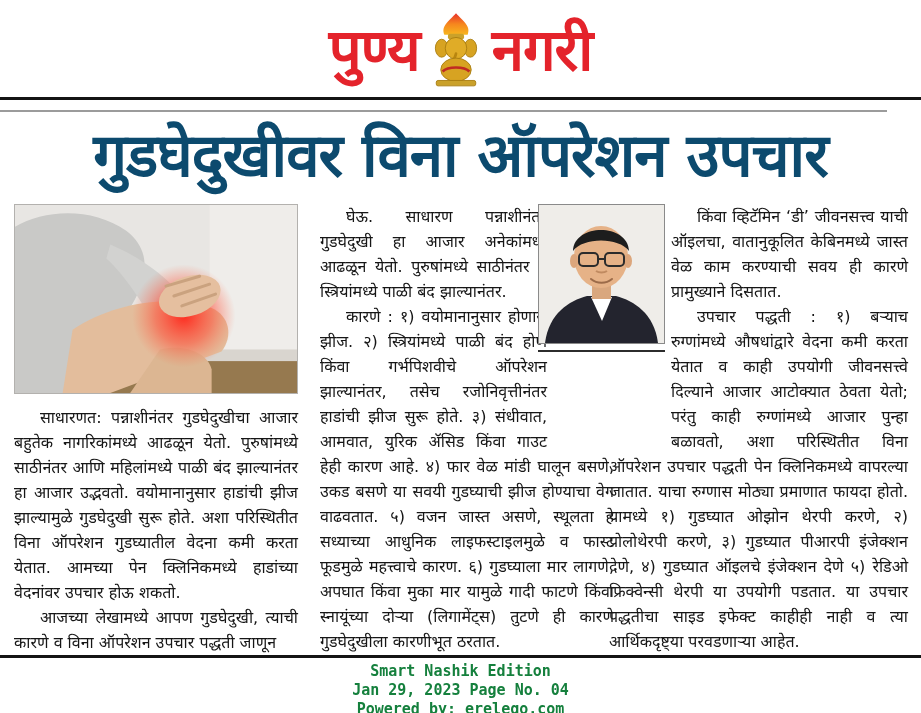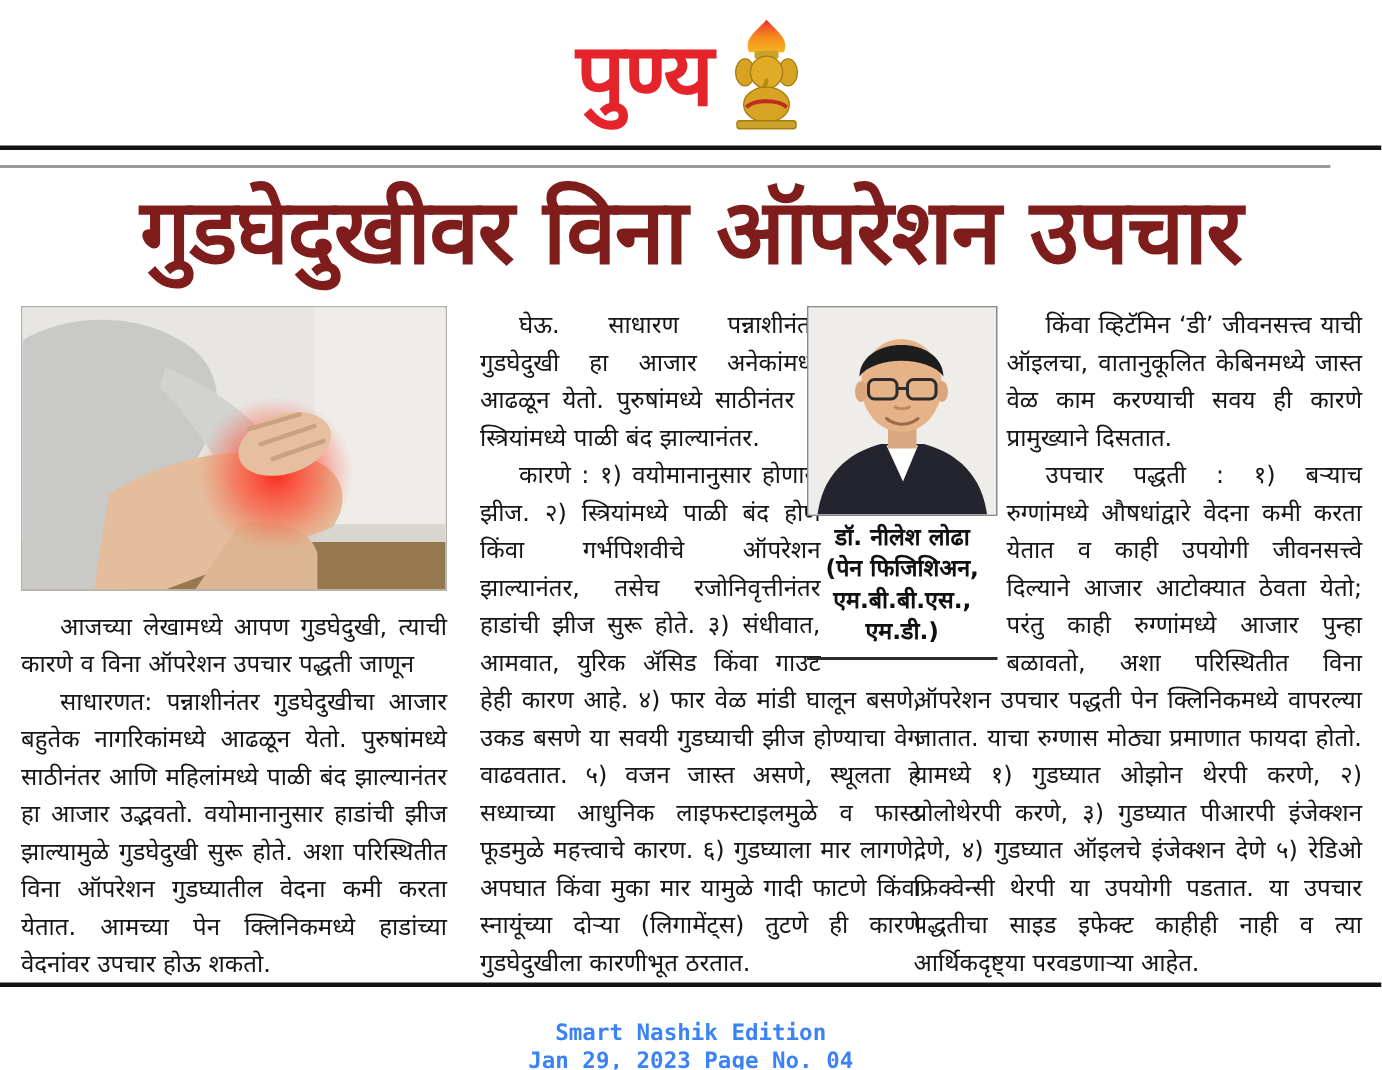--- a/index.html
+++ b/index.html
@@ -10,21 +10,21 @@
   
   .masthead{position:absolute;top:4px;left:0;width:921px;height:92px;
     display:flex;align-items:center;justify-content:center;gap:10px;}
   .masthead-word{color:#e4232b;font-weight:bold;font-size:58px;line-height:92px;
     letter-spacing:-1px;}
   .ganesha{width:52px;height:80px;display:block;}
   .rule-black{position:absolute;top:97px;left:0;width:921px;height:3px;background:#141414;}
   .rule-gray{position:absolute;top:110px;left:0;width:887px;height:2px;background:#9b9b9b;}
   
   .headline{position:absolute;top:112px;left:0;width:921px;height:88px;
-    text-align:center;font-size:60px;font-weight:bold;color:#7f1d1d;
+    text-align:center;font-size:60px;font-weight:bold;color:#0c4a6e;
     letter-spacing:-1px;line-height:86px;white-space:nowrap;}
   
   .col{position:absolute;top:204px;font-size:16px;line-height:25px;
     text-align:justify;color:#161616;}
   .col p{margin:0;text-indent:26px;}
   .col1{left:14px;width:284px;}
   .col2{left:320px;width:294px;}
   .col3{left:609px;width:299px;}
   .lead{font-weight:normal;}
   .spacer-right{float:right;width:67px;height:226px;}
@@ -35,21 +35,21 @@
   .doctor-box{position:absolute;left:538px;top:204px;width:127px;}
   .doctor-photo{width:125px;height:138px;border:1px solid #8a8a8a;background:#f1efec;}
   .doctor-photo svg{display:block;width:100%;height:100%;}
   .doctor-caption{font-weight:bold;text-align:center;font-size:15.5px;
     line-height:21px;color:#101010;margin-top:4px;}
   .doctor-rule{border-bottom:2px solid #2c2c2c;margin-top:6px;}
   
   .footer{position:absolute;top:655px;left:0;width:921px;height:58px;
     border-top:3px solid #141414;background:#fff;text-align:center;
     font-family:"DejaVu Sans Mono",monospace;font-weight:bold;font-size:15px;
-    line-height:19px;padding-top:21px;box-sizing:border-box;color:#3b82f6;}
+    line-height:19px;padding-top:4px;box-sizing:border-box;color:#15803d;}
 </style>
 </head>
 <body>
 
 <div class="masthead">
   <span class="masthead-word">पुण्य</span>
   <svg class="ganesha" viewBox="0 0 58 84" xmlns="http://www.w3.org/2000/svg">
     <defs>
       <linearGradient id="fl" x1="0" y1="0" x2="0" y2="1">
         <stop offset="0" stop-color="#e8312a"></stop>
@@ -60,20 +60,21 @@
     <path d="M29,1 C37,10 46,15 42,25 L16,25 C12,15 21,10 29,1 Z" fill="url(#fl)"></path>
     <rect x="20" y="24" width="18" height="6" rx="2" fill="#caa12a"></rect>
     <ellipse cx="13" cy="40" rx="7" ry="10" fill="#d7a322" stroke="#a87c10" stroke-width="1"></ellipse>
     <ellipse cx="45" cy="40" rx="7" ry="10" fill="#d7a322" stroke="#a87c10" stroke-width="1"></ellipse>
     <circle cx="29" cy="40" r="12" fill="#e0ac27" stroke="#a87c10" stroke-width="1"></circle>
     <path d="M29,46 C28,54 22,55 20,60 C23,62 27,61 29,58" fill="none" stroke="#b9860f" stroke-width="3" stroke-linecap="round"></path>
     <ellipse cx="29" cy="64" rx="17" ry="13" fill="#d7a322" stroke="#a87c10" stroke-width="1"></ellipse>
     <path d="M14,66 C20,60 38,60 44,66" fill="none" stroke="#c02b22" stroke-width="3"></path>
     <rect x="7" y="76" width="44" height="6" rx="2" fill="#caa12a" stroke="#a87c10" stroke-width="1"></rect>
   </svg>
+  <span class="masthead-word">नगरी</span>
 </div>
 <div class="rule-black"></div>
 <div class="rule-gray"></div>
 
 <div class="headline">गुडघेदुखीवर विना ऑपरेशन उपचार</div>
 
 <div class="col col1">
   <div class="knee-figure">
     <svg viewBox="0 0 284 190" preserveAspectRatio="none" xmlns="http://www.w3.org/2000/svg">
       <defs>
@@ -90,22 +91,22 @@
       <path d="M0,190 L120,158 L284,158 L284,190 Z" fill="#96794f"></path>
       <path d="M0,190 L0,22 C30,4 78,2 112,26 C146,52 128,92 100,126 L70,190 Z" fill="#c9c9c7"></path>
       <path d="M96,40 C138,58 170,86 182,116 L150,138 C132,104 112,72 92,54 Z" fill="#d2d2d0"></path>
       <path d="M58,126 C100,98 158,90 198,104 C216,112 220,132 208,148 L96,190 L48,190 Z" fill="#e3bd9c"></path>
       <path d="M146,146 C172,140 194,150 198,166 L198,190 L116,190 Z" fill="#dcb692"></path>
       <circle cx="170" cy="112" r="52" fill="url(#kg)"></circle>
       <ellipse cx="176" cy="92" rx="32" ry="20" fill="#e5bf9f" transform="rotate(-18 176 92)"></ellipse>
       <path d="M152,82 L186,72 M160,92 L196,80 M168,102 L202,90" stroke="#caa27f" stroke-width="3" fill="none" stroke-linecap="round"></path>
     </svg>
   </div>
+  <p><span class="lead">साधारणत:</span><span> पन्नाशीनंतर गुडघेदुखीचा आजार बहुतेक नागरिकांमध्ये आढळून येतो. पुरुषांमध्ये साठीनंतर आणि महिलांमध्ये पाळी बंद झाल्यानंतर हा आजार उद्भवतो. वयोमानानुसार हाडांची झीज झाल्यामुळे गुडघेदुखी सुरू होते. अशा परिस्थितीत विना ऑपरेशन गुडघ्यातील वेदना कमी करता येतात. आमच्या पेन क्लिनिकमध्ये हाडांच्या वेदनांवर उपचार होऊ शकतो.</span></p>
   <p>आजच्या लेखामध्ये आपण गुडघेदुखी, त्याची कारणे व विना ऑपरेशन उपचार पद्धती जाणून</p>
-  <p><span class="lead">साधारणत:</span><span> पन्नाशीनंतर गुडघेदुखीचा आजार बहुतेक नागरिकांमध्ये आढळून येतो. पुरुषांमध्ये साठीनंतर आणि महिलांमध्ये पाळी बंद झाल्यानंतर हा आजार उद्भवतो. वयोमानानुसार हाडांची झीज झाल्यामुळे गुडघेदुखी सुरू होते. अशा परिस्थितीत विना ऑपरेशन गुडघ्यातील वेदना कमी करता येतात. आमच्या पेन क्लिनिकमध्ये हाडांच्या वेदनांवर उपचार होऊ शकतो.</span></p>
 </div>
 
 <div class="col col2">
   <div class="spacer-right"></div>
   <p>घेऊ. साधारण पन्नाशीनंतर गुडघेदुखी हा आजार अनेकांमध्ये आढळून येतो. पुरुषांमध्ये साठीनंतर व स्त्रियांमध्ये पाळी बंद झाल्यानंतर.</p>
   <p><span class="lead">कारणे : </span><span>१) वयोमानानुसार होणारी झीज. २) स्त्रियांमध्ये पाळी बंद होणे किंवा गर्भपिशवीचे ऑपरेशन झाल्यानंतर, तसेच रजोनिवृत्तीनंतर हाडांची झीज सुरू होते. ३) संधीवात, आमवात, युरिक ॲसिड किंवा गाउट हेही कारण आहे. ४) फार वेळ मांडी घालून बसणे, उकड बसणे या सवयी गुडघ्याची झीज होण्याचा वेग वाढवतात. ५) वजन जास्त असणे, स्थूलता हे सध्याच्या आधुनिक लाइफस्टाइलमुळे व फास्ट फूडमुळे महत्त्वाचे कारण. ६) गुडघ्याला मार लागणे, अपघात किंवा मुका मार यामुळे गादी फाटणे किंवा स्नायूंच्या दोऱ्या (लिगामेंट्स) तुटणे ही कारणे गुडघेदुखीला कारणीभूत ठरतात.</span></p>
   <p>तरुण वयात होणारी झीज यासाठी कॅल्शिअम</p>
 </div>
 
 <div class="doctor-box">
@@ -120,25 +121,20 @@
       <path d="M34,46 C35,18 89,18 90,46 C80,32 44,32 34,46 Z" fill="#1d1d1d"></path>
       <ellipse cx="35" cy="56" rx="4" ry="7" fill="#dca67c"></ellipse>
       <ellipse cx="89" cy="56" rx="4" ry="7" fill="#dca67c"></ellipse>
       <rect x="40" y="48" width="19" height="13" rx="4" fill="none" stroke="#2c2c2c" stroke-width="2"></rect>
       <rect x="66" y="48" width="19" height="13" rx="4" fill="none" stroke="#2c2c2c" stroke-width="2"></rect>
       <path d="M59,54 L66,54" stroke="#2c2c2c" stroke-width="2"></path>
       <path d="M52,74 C58,79 67,79 73,74" fill="none" stroke="#9c6b49" stroke-width="2" stroke-linecap="round"></path>
       <path d="M57,66 C60,68 65,68 68,66" fill="none" stroke="#c08a60" stroke-width="2"></path>
     </svg>
   </div>
-  <div class="doctor-caption">
-    <div>डॉ. नीलेश लोढा</div>
-    <div>(पेन फिजिशिअन,</div>
-    <div>एम.बी.बी.एस., एम.डी.)</div>
-  </div>
   <div class="doctor-rule"></div>
 </div>
 
 <div class="col col3">
   <div class="spacer-left"></div>
   <p>किंवा व्हिटॅमिन ‘डी’ जीवनसत्त्व याची ऑइलचा, वातानुकूलित केबिनमध्ये जास्त वेळ काम करण्याची सवय ही कारणे प्रामुख्याने दिसतात.</p>
   <p><span class="lead">उपचार पद्धती : </span><span>१) बऱ्याच रुग्णांमध्ये औषधांद्वारे वेदना कमी करता येतात व काही उपयोगी जीवनसत्त्वे दिल्याने आजार आटोक्यात ठेवता येतो; परंतु काही रुग्णांमध्ये आजार पुन्हा बळावतो, अशा परिस्थितीत विना ऑपरेशन उपचार पद्धती पेन क्लिनिकमध्ये वापरल्या जातात. याचा रुग्णास मोठ्या प्रमाणात फायदा होतो. यामध्ये १) गुडघ्यात ओझोन थेरपी करणे, २) प्रोलोथेरपी करणे, ३) गुडघ्यात पीआरपी इंजेक्शन देणे, ४) गुडघ्यात ऑइलचे इंजेक्शन देणे ५) रेडिओ फ्रिक्वेन्सी थेरपी या उपयोगी पडतात. या उपचार पद्धतीचा साइड इफेक्ट काहीही नाही व त्या आर्थिकदृष्ट्या परवडणाऱ्या आहेत.</span></p>
 </div>
 
 <div class="footer">

